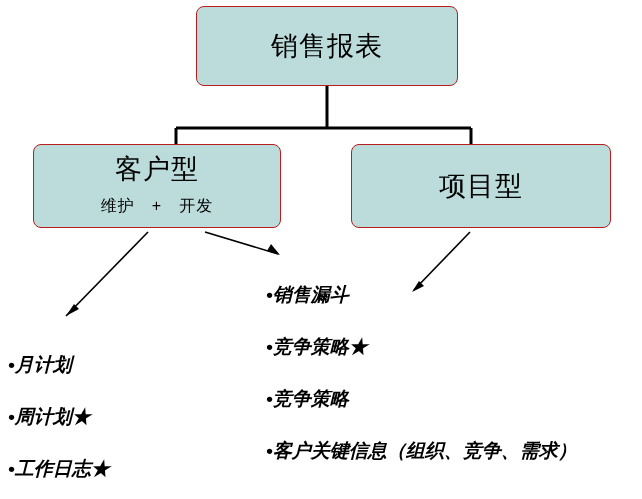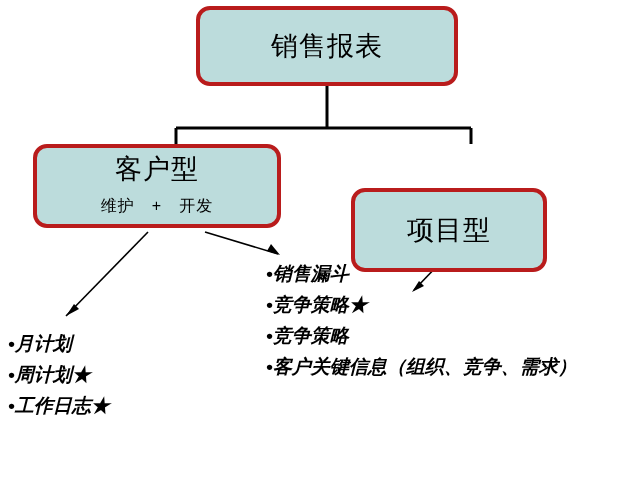--- a/index.html
+++ b/index.html
@@ -14,22 +14,22 @@
     position: relative;
     width: 642px;
     height: 499px;
     background: #ffffff;
     overflow: hidden;
   }
   .node {
     position: absolute;
     box-sizing: border-box;
     background: #bcdcdc;
-    border: 4px solid #b91c1c;
-    border-radius: 14px;
+    border: 1px solid #b91c1c;
+    border-radius: 8px;
     display: flex;
     flex-direction: column;
     align-items: center;
     justify-content: center;
     color: #000000;
   }
   .node-title {
     font-size: 27px;
     line-height: 32px;
     letter-spacing: 1px;
@@ -48,23 +48,22 @@
   }
   .node-customer {
     left: 33px;
     top: 144px;
     width: 248px;
     height: 84px;
   }
   .node-project {
     left: 351px;
     top: 144px;
-    width: 196px;
+    width: 260px;
     height: 84px;
-    margin-top: 44px;
   }
   svg.connectors {
     position: absolute;
     left: 0;
     top: 0;
     width: 642px;
     height: 499px;
     pointer-events: none;
   }
   .list {
@@ -83,20 +82,21 @@
   .list-right {
     left: 266px;
     top: 258px;
     width: 372px;
   }
   .list-item {
     display: block;
     text-indent: -12px;
     padding-left: 12px;
     white-space: pre-wrap;
+    margin-top: 21px;
   }
 </style>
 </head>
 <body>
 
 <div id="canvas">
 
   <svg class="connectors" viewBox="0 0 642 499">
 
     <line x1="327" y1="86" x2="327" y2="128" stroke="#000000" stroke-width="3"></line>

